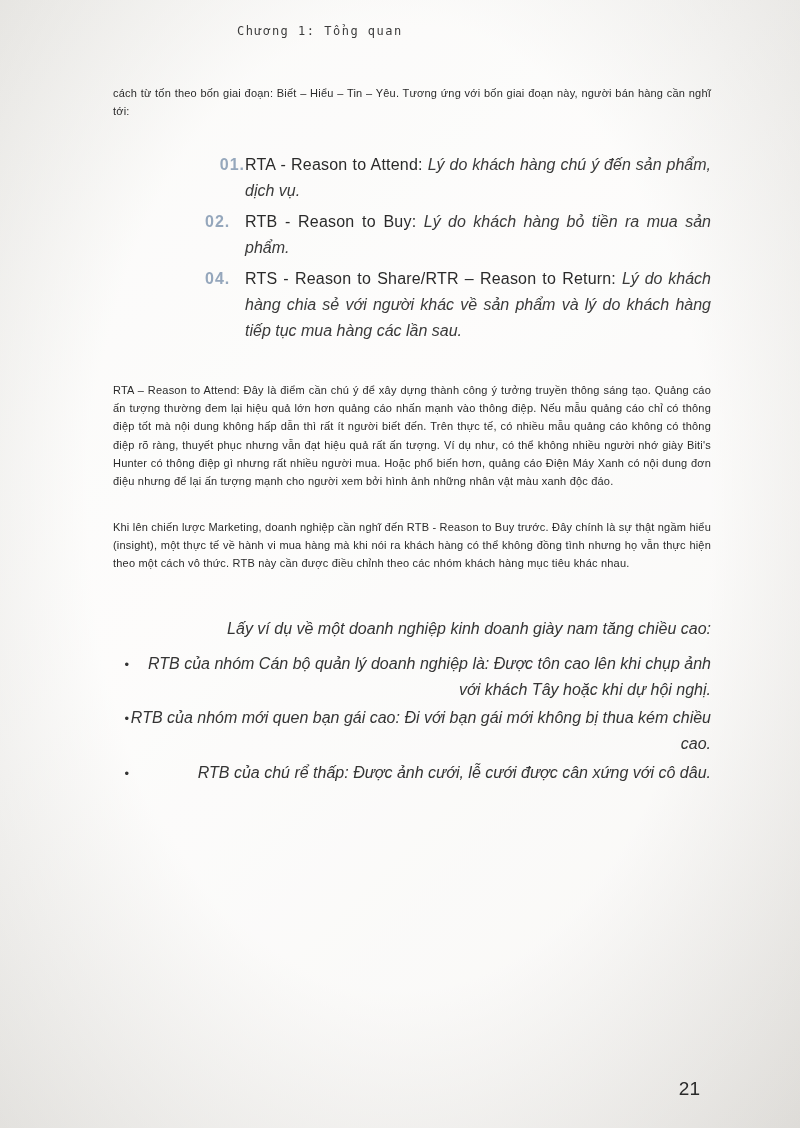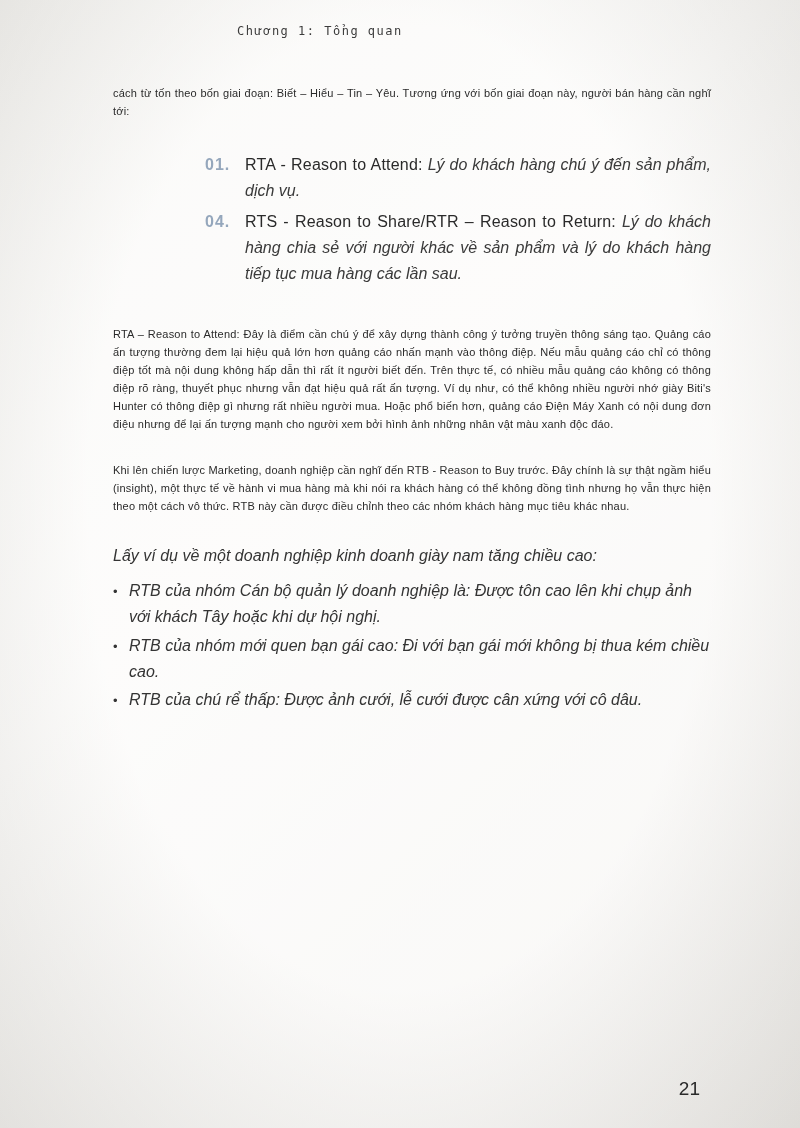--- a/index.html
+++ b/index.html
@@ -48,21 +48,22 @@
   .num {
     flex: none; width: 40px;
     font-weight: bold; letter-spacing: 1px;
   }
   .item-body { flex: 1; text-align: justify; }
   .label { font-weight: normal; letter-spacing: 0.2px; }
   .desc { font-style: italic; color: #3a3a3a; }
   .example {
     font-style: italic; color: #343434;
     font-size: 16px; line-height: 1.62;
-    margin-top: 28px;
+    margin-top: 44px;
+    text-align: right;
   }
   .example .lead { margin: 0 0 9px 0; }
   .example ul { list-style: none; margin: 0; padding: 0; }
   .example li { display: flex; margin-bottom: 3px; }
   .example .bullet { flex: none; width: 16px; font-style: normal; font-size: 13px; padding-top: 3px; }
   .example .bullet-text { flex: 1; }
   .page-number {
     position: absolute; bottom: 28px; right: 100px;
     font-size: 19px; color: #2a2a2a;
   }
@@ -74,24 +75,31 @@
   <div class="vignette"></div>
 
   <div class="running-header">Chương 1: Tổng quan</div>
 
   <div class="content">
 
     <p class="body">cách từ tốn theo bốn giai đoạn: Biết – Hiểu – Tin – Yêu. Tương ứng với bốn giai đoạn này, người bán hàng cần nghĩ tới:</p>
 
     <ol class="rt-list">
       <li>
-        <span class="num accent" style="color: rgb(149, 167, 188);">01.</span>
+        <span class="num accent" style="color: rgb(149, 167, 188); text-align: right;">01.</span>
         <span class="item-body">
           <span class="label">RTA - Reason to Attend:</span>
           <span class="desc">Lý do khách hàng chú ý đến sản phẩm, dịch vụ.</span>
+        </span>
+      </li>
+      <li>
+        <span class="num accent" style="color: rgb(149, 167, 188);">02.</span>
+        <span class="item-body">
+          <span class="label">RTB - Reason to Buy:</span>
+          <span class="desc">Lý do khách hàng bỏ tiền ra mua sản phẩm.</span>
         </span>
       </li>
       <li>
         <span class="num accent" style="color: rgb(149, 167, 188);">04.</span>
         <span class="item-body">
           <span class="label">RTS - Reason to Share/RTR – Reason to Return:</span>
           <span class="desc">Lý do khách hàng chia sẻ với người khác về sản phẩm và lý do khách hàng tiếp tục mua hàng các lần sau.</span>
         </span>
       </li>
     </ol>

